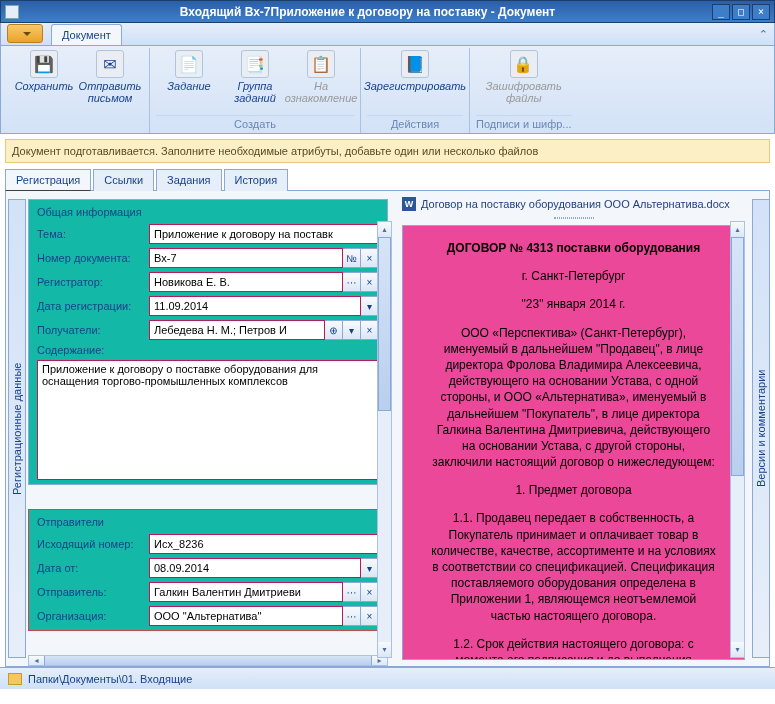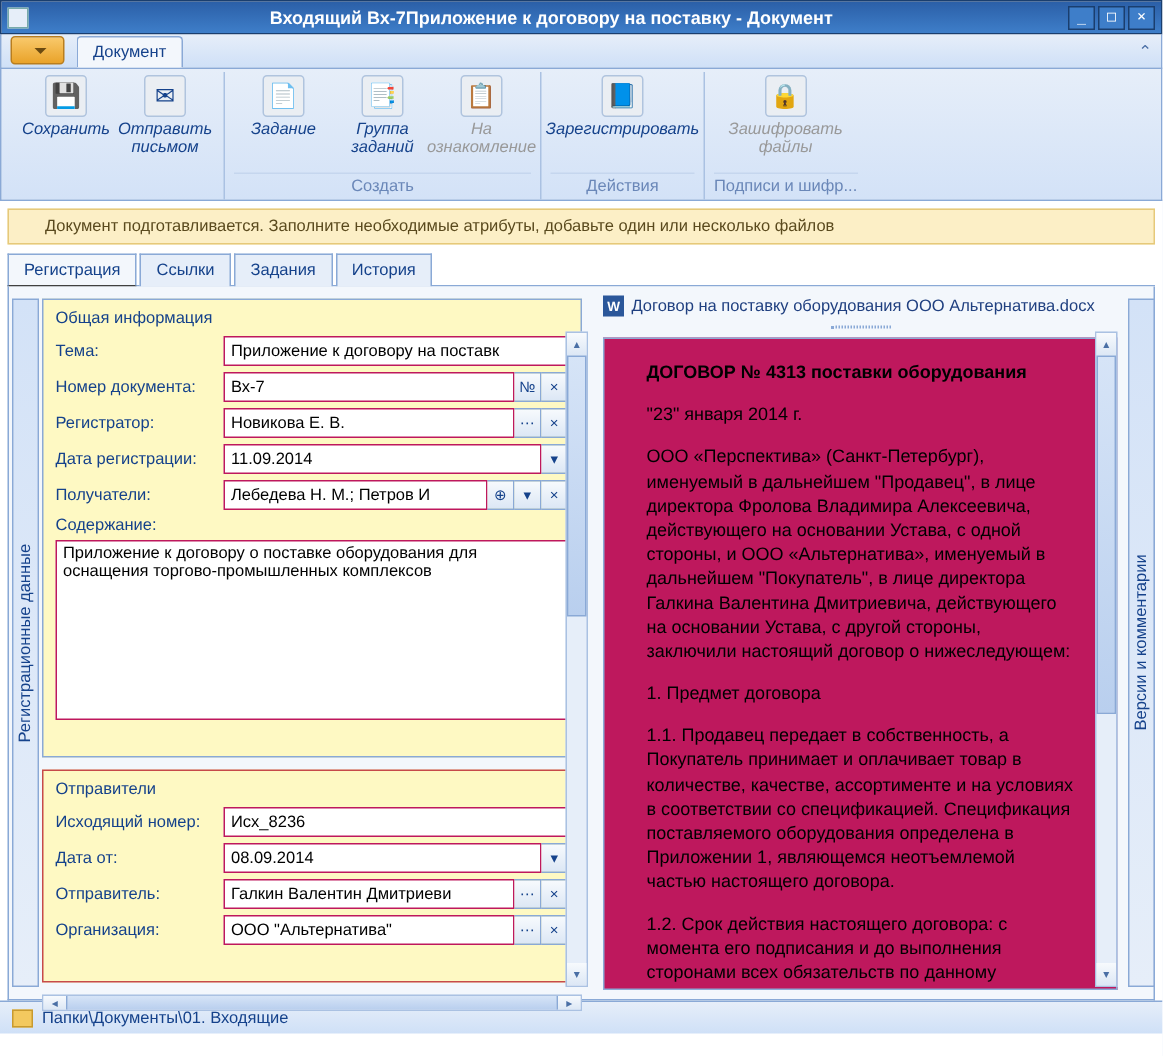--- a/index.html
+++ b/index.html
@@ -77,21 +77,21 @@
     background:#eaeef3;border:1px solid #b0c4de;border-radius:3px;
     display:flex;align-items:center;justify-content:center;font-size:16px;
   }
   .rbtn .lbl{font-size:11px;line-height:12px;font-style:italic;}
   .grp-title{
     font-size:11px;color:#6a87b8;margin-top:auto;padding:2px 0 3px 0;
     width:100%;text-align:center;border-top:1px solid #c5d6ee;
   }
   
   .infobar{
-    margin:5px;padding:5px 24px;
+    margin:5px;padding:5px 6px;
     background:#fcefc6;border:1px solid #e6c97a;color:#5a4a1e;
   }
   
   .tabstrip{
     margin:0 5px;display:flex;border-bottom:1px solid #8aa9d6;
   }
   .tab{
     padding:4px 10px;border:1px solid #8aa9d6;border-bottom:none;
     margin-right:2px;background:#e6eef9;color:#15428b;
     position:relative;top:1px;
@@ -117,22 +117,22 @@
     color:#15428b;font-size:11px;
   }
   .vtab-right{
     position:absolute;right:-1px;top:8px;bottom:8px;width:18px;
     background:linear-gradient(#e6eef9,#d3e2f7);border:1px solid #8aa9d6;
     writing-mode:vertical-rl;transform:rotate(180deg);
     display:flex;align-items:center;justify-content:center;
     color:#15428b;font-size:11px;
   }
   .group-box{
-    border:1px solid #8aa9d6;background:#fef9c3;
-    margin-bottom:8px;padding:6px 8px 20px 8px;
+    border:1px solid #8aa9d6;background:#14b8a6;
+    margin-bottom:24px;padding:6px 8px 0 8px;
   }
   .group-box.highlight{border:1px solid #c64a4a;}
   .group-title{color:#15428b;margin-bottom:6px;}
   .fld{display:flex;align-items:center;margin-bottom:4px;}
   .fld label{width:112px;color:#15428b;}
   .fld .inpwrap{flex:1;display:flex;}
   .fld input, .fld textarea{
     flex:1;border:1px solid #be185d;background:#fff;
     padding:2px 4px;font:inherit;height:20px;
   }
@@ -155,23 +155,23 @@
     width:14px;height:14px;background:#2b579a;color:#fff;
     display:flex;align-items:center;justify-content:center;
     font-size:9px;font-weight:bold;margin-right:5px;
   }
   .grip{
     height:6px;display:flex;align-items:center;justify-content:center;
     margin-bottom:4px;
   }
   .grip span{width:40px;height:2px;border-top:1px dotted #8aa9d6;border-bottom:1px dotted #8aa9d6;}
   .docview{
-    flex:1;background:#be185d;border:1px solid #8aa9d6;
+    flex:1;background:#ec4899;border:1px solid #8aa9d6;
     padding:14px 28px;overflow:hidden;color:#000;
-    font-size:12px;line-height:1.35;
+    font-size:12px;line-height:1.35;text-align:center;
   }
   .docview h4{margin:0 0 12px 0;font-size:12px;}
   .docview p{margin:0 0 12px 0;}
   
   .status{
     height:22px;background:linear-gradient(#e6eef9,#cfe0f7);
     border-top:1px solid #8aa9d6;display:flex;align-items:center;
     padding:0 8px;color:#15428b;
   }
   .status .folder{width:14px;height:12px;background:#f3c95f;border:1px solid #c89a2e;margin-right:6px;}
@@ -375,20 +375,21 @@
   <div class="rightpane">
     <div class="filebar">
       <div class="wicon">W</div>
       <span>Договор на поставку оборудования ООО Альтернатива.docx</span>
     </div>
     <div class="grip">
         <span></span>
       </div>
     <div class="docview">
       <h4>ДОГОВОР № 4313 поставки оборудования</h4>
+      <p>г. Санкт-Петербург</p>
       <p>"23"  января 2014 г.</p>
       <p>ООО «Перспектива» (Санкт-Петербург), именуемый в дальнейшем "Продавец", в лице директора Фролова Владимира Алексеевича, действующего на основании Устава, с одной стороны, и ООО «Альтернатива», именуемый в дальнейшем "Покупатель", в лице директора  Галкина Валентина Дмитриевича, действующего на основании Устава, с другой стороны, заключили настоящий договор о нижеследующем:</p>
       <p>1. Предмет договора</p>
       <p>1.1. Продавец передает в собственность, а Покупатель принимает и оплачивает товар в количестве, качестве, ассортименте и на условиях в соответствии со спецификацией. Спецификация поставляемого оборудования определена в Приложении 1, являющемся неотъемлемой частью настоящего договора.</p>
       <p>1.2. Срок действия настоящего договора: с момента его подписания и до выполнения сторонами всех обязательств по данному Договору.</p>
     </div>
     <div class="fake-sb">
       <div class="up">▴</div>
       <div class="thumb" style="height:55%"></div>
       <div class="down">▾</div>

